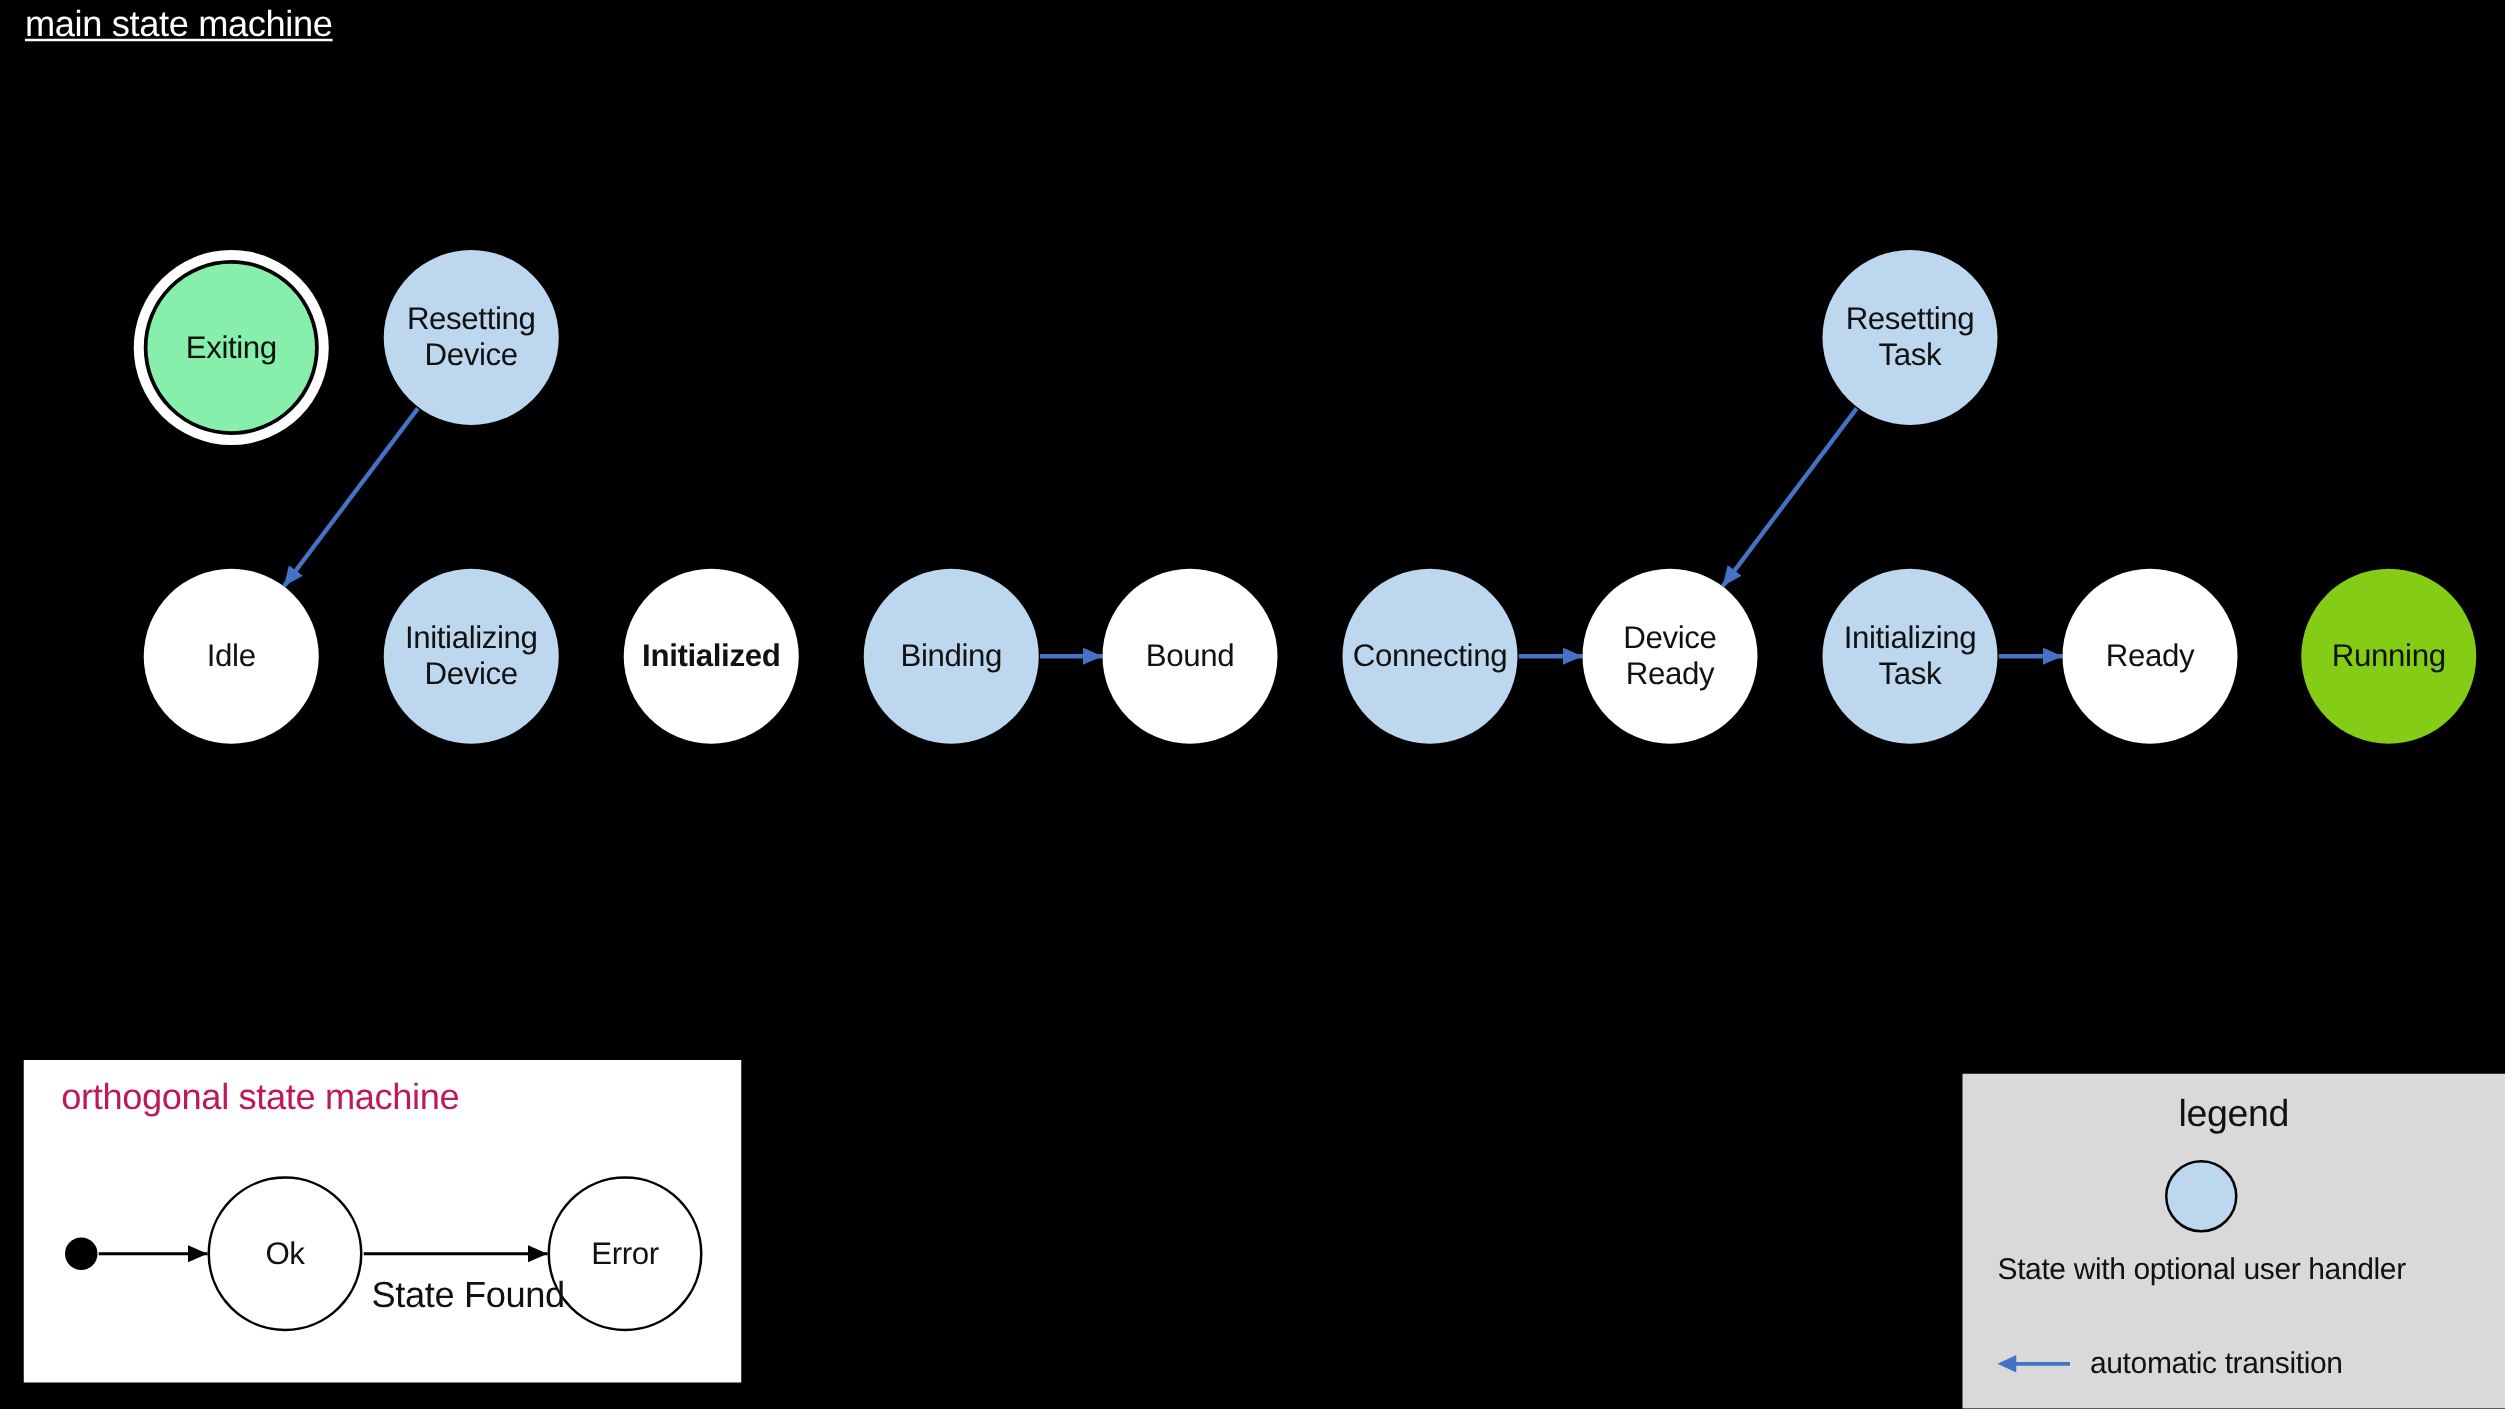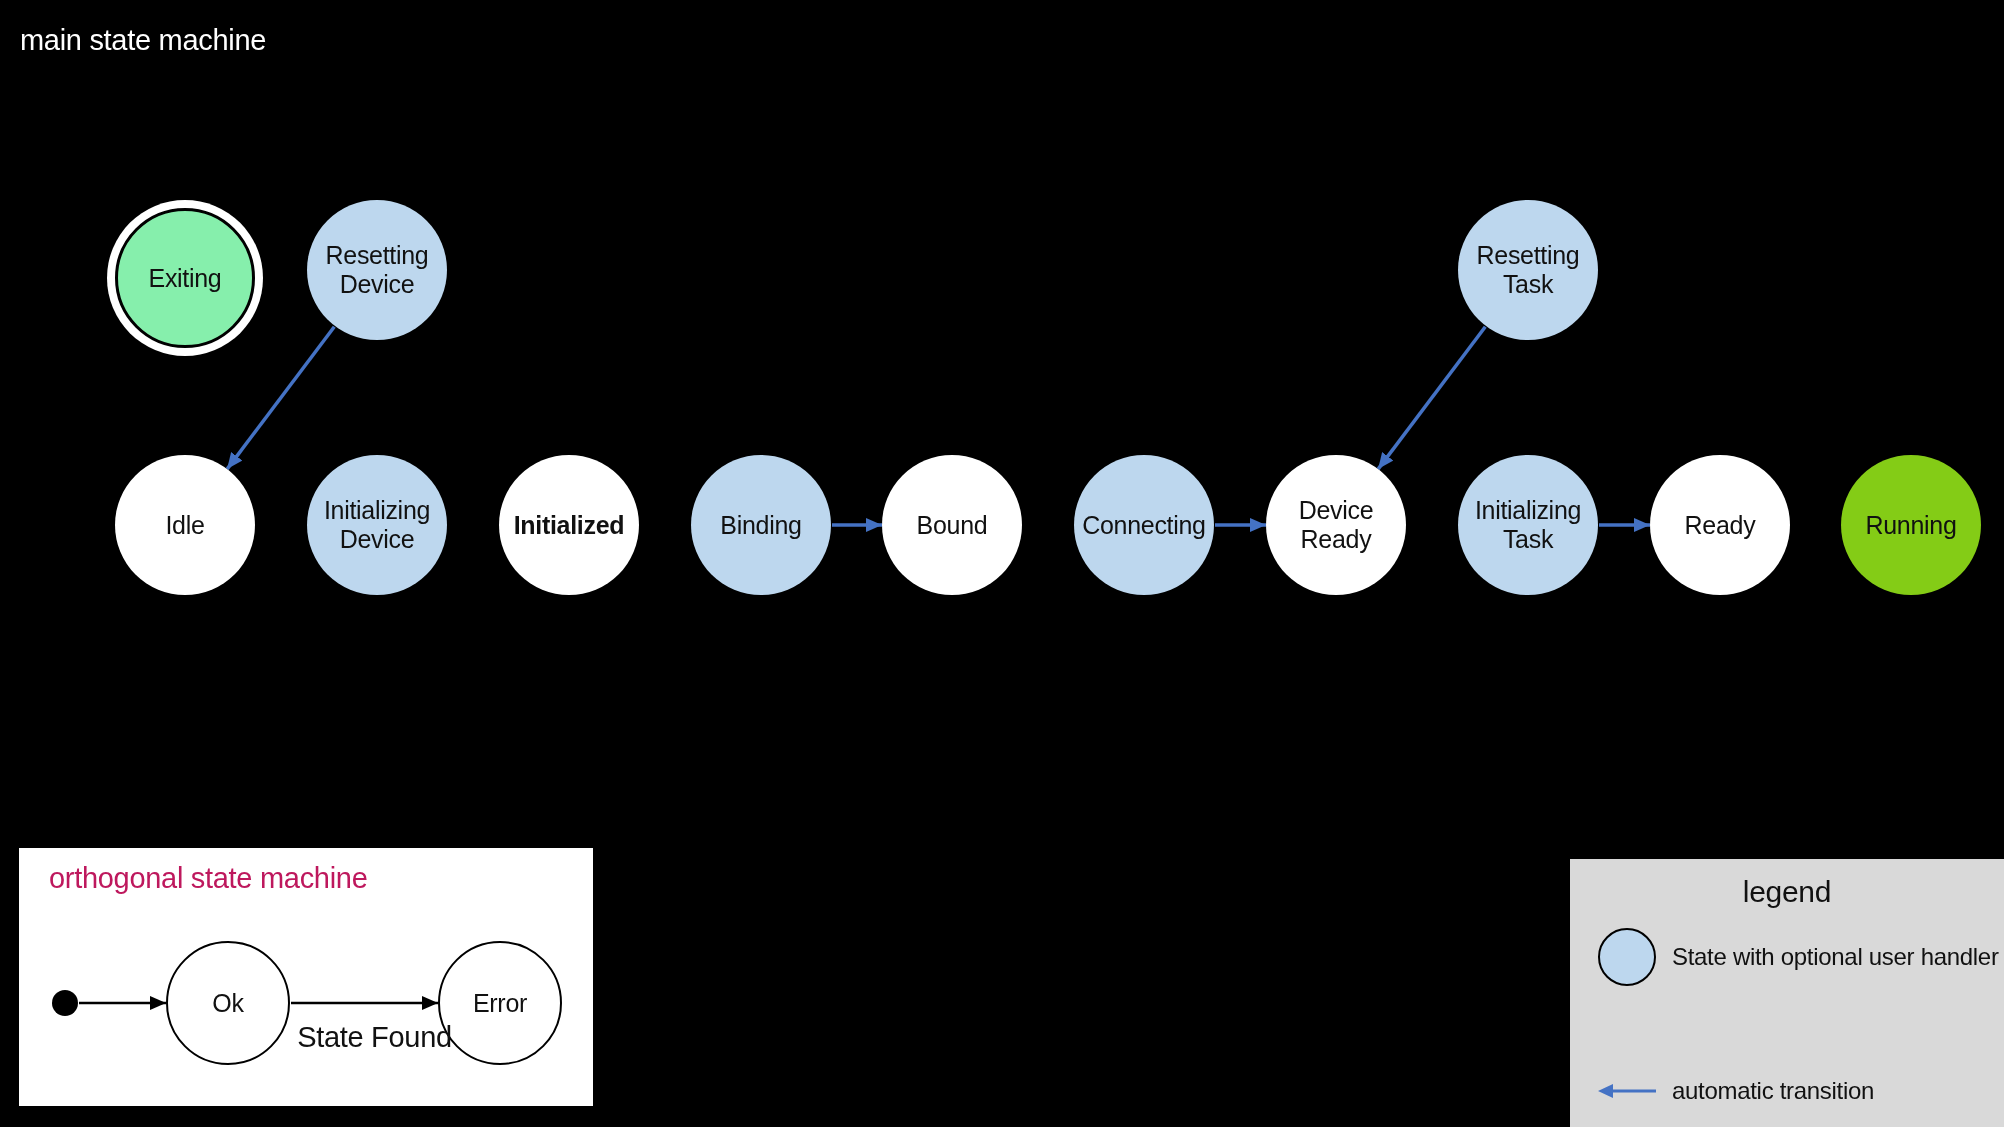--- a/index.html
+++ b/index.html
@@ -8,24 +8,25 @@
   .canvas {
     position: relative;
     width: 2004px;
     height: 1127px;
     background: #000;
     overflow: hidden;
   }
   .main-title {
     position: absolute;
     left: 20px;
-    top: 24px;
+    top: 4px;
     color: #ffffff;
     font-size: 29px;
     letter-spacing: -0.3px;
+    text-decoration: underline;
   }
   svg.edge-layer {
     position: absolute;
     left: 0; top: 0;
     pointer-events: none;
   }
   .panel-ortho {
     position: absolute;
     left: 19px;
     top: 848px;
@@ -99,21 +100,21 @@
     border-radius: 50%;
     border: 2.5px solid #000;
     flex: 0 0 auto;
   }
   .legend-row .lg-label {
     color: #111;
     font-size: 24px;
     letter-spacing: -0.3px;
     white-space: nowrap;
   }
-  .legend-row.row-1 { top: 69px; }
+  .legend-row.row-1 { top: 69px; flex-direction: column; }
   .legend-row.row-2 { top: 137px; }
   .legend-row.row-3 { top: 218px; }
 </style>
 </head>
 <body>
 
 <div class="canvas">
 
   <div class="main-title">main state machine</div>
 

